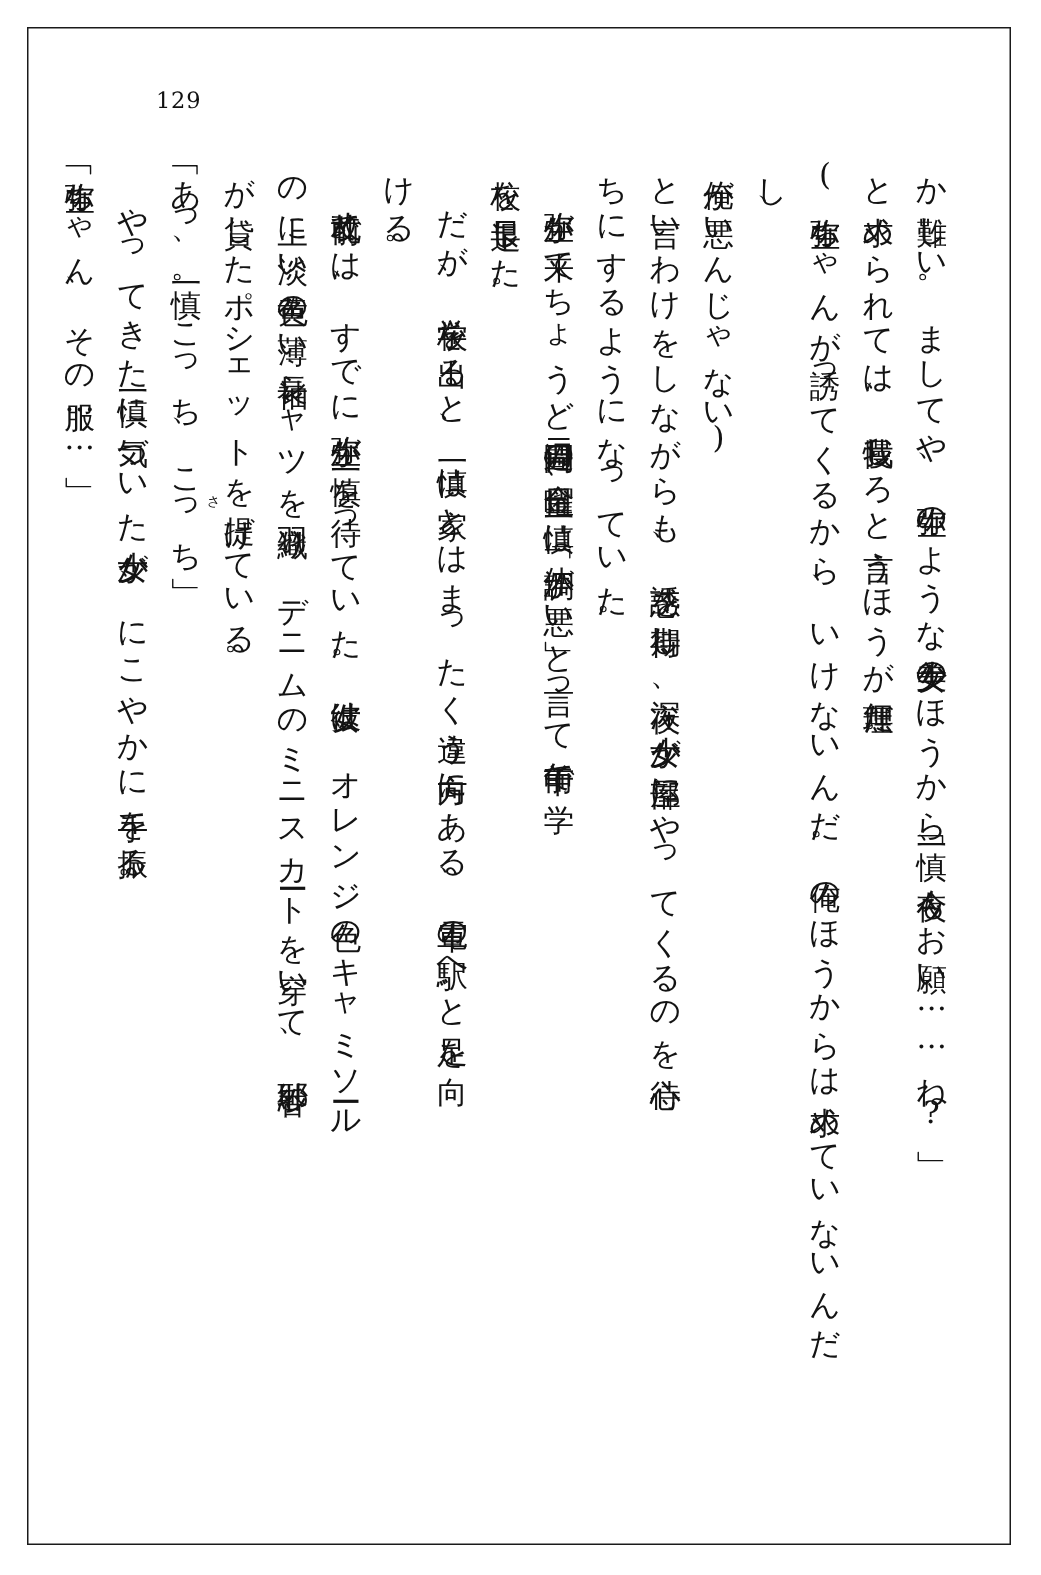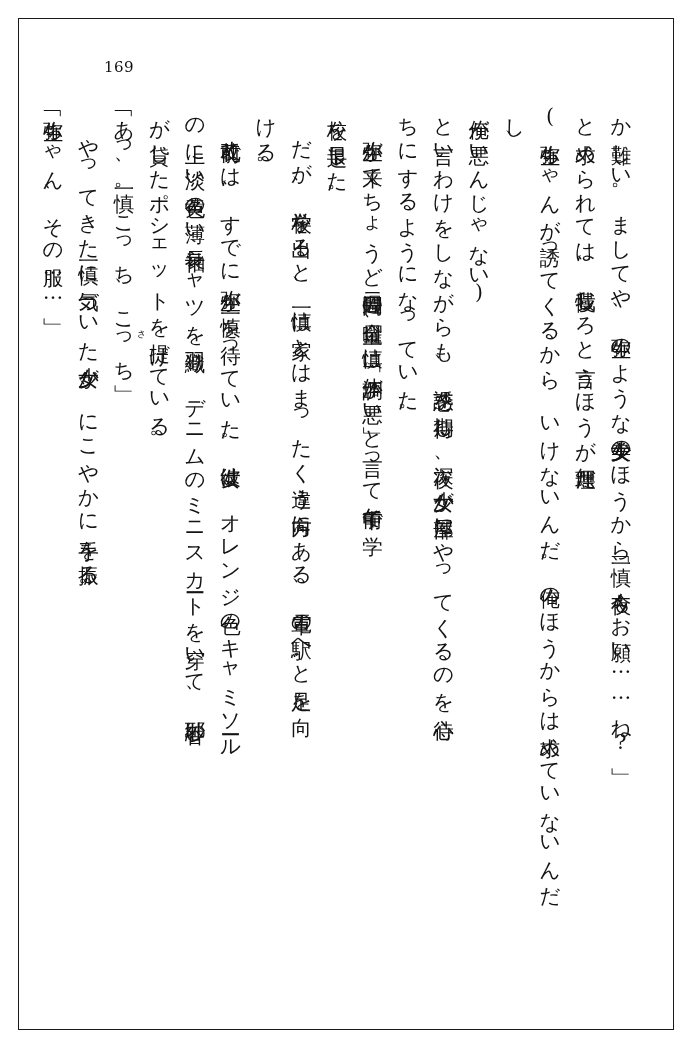--- a/index.html
+++ b/index.html
@@ -76,21 +76,21 @@
     color: #131313;
   }
 </style>
 </head>
 <body>
 
 <div id="page">
 
   <div id="page-frame"></div>
 
-  <div id="page-number">169</div>
+  <div id="page-number">129</div>
 
   <div id="body-text">
     <p>か難しい。ましてや、弥生のような美少女のほうから「慎一、今夜もお願い……ね?」</p>
     <p>と求められては、我慢しろと言うほうが無理だ。</p>
     <p>(弥生ちゃんが誘ってくるから、いけないんだ。俺のほうからは求めていないんだし、</p>
     <p>俺が悪いんじゃない)</p>
     <p>と言いわけをしながらも、誘惑を期待し、深夜、少女が部屋にやってくるのを心待</p>
     <p>ちにするようになっていた。</p>
     <p class="indent">弥生が来てちょうど二週間目の金曜日、慎一は「体調が悪い」と言って午前中で学</p>
     <p>校を早退した。</p>

